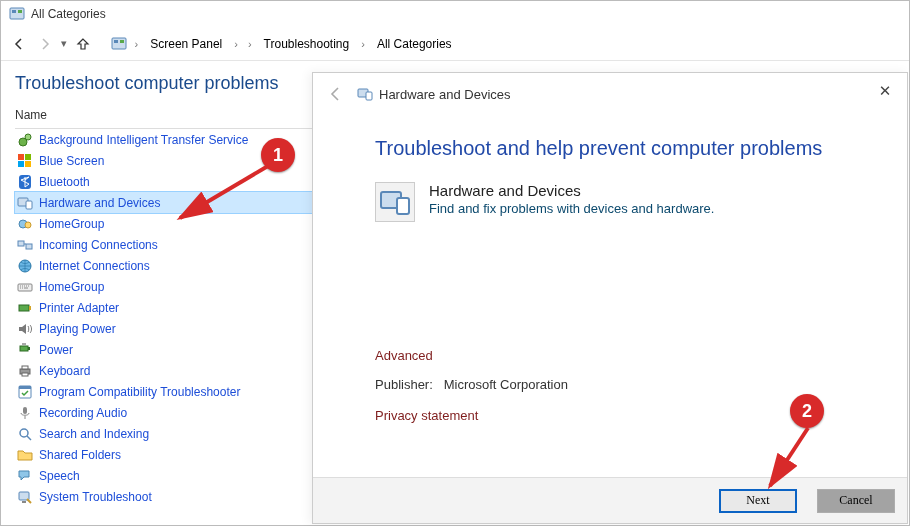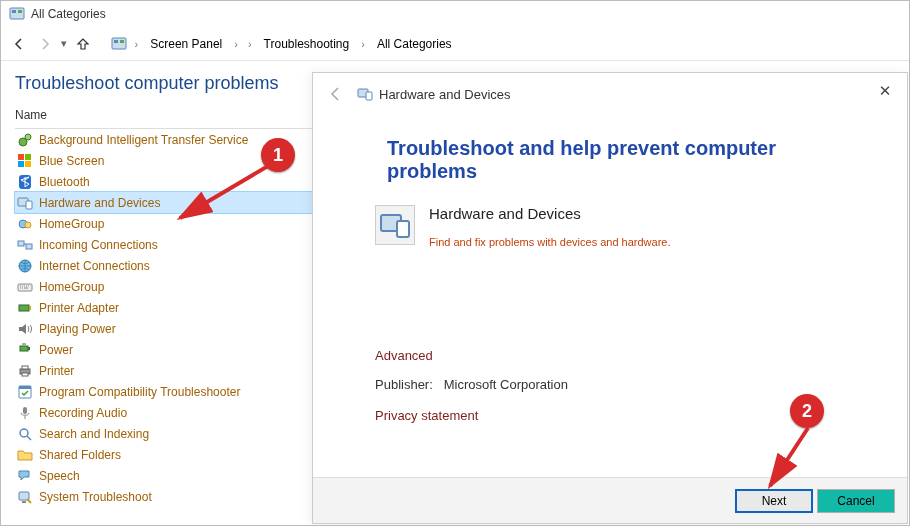--- a/index.html
+++ b/index.html
@@ -14,38 +14,38 @@
   .chev { font-size:11px; color:#666; }
   .bc-item { color:#000; font-size:12px; padding:2px 4px; }
   .bc-sep { color:#777; font-size:11px; padding:0 2px; }
   .cp-heading { color:#1a4a8c; font-size:18px; padding:12px 14px 10px 14px; }
   .list-wrap { padding:0 14px; }
   .col-head { font-size:12px; color:#333; padding:4px 0 6px 0; border-bottom:1px solid #ddd; }
   .item-row { display:flex; align-items:center; gap:6px; height:21px; padding:0 2px; }
   .item-row.selected { background:#cce8ff; outline:1px solid #99d1ff; }
   .icon16 { width:16px; height:16px; display:inline-flex; align-items:center; justify-content:center; flex:0 0 16px; }
   .icon16 svg { width:16px; height:16px; }
-  .item-label { font-size:12px; color:#a16207; white-space:nowrap; }
+  .item-label { font-size:12px; color:#1d4ed8; white-space:nowrap; }
 
   
   .wizard { position:absolute; left:312px; top:72px; width:596px; height:452px; border:1px solid #ccc; background:#fff; box-shadow:-3px 0 10px rgba(0,0,0,0.06); }
   .wiz-title { height:42px; display:flex; align-items:center; padding:0 12px; font-size:13px; color:#333; position:relative; }
   .wiz-back { width:22px; height:22px; color:#888; display:inline-flex; align-items:center; justify-content:center; margin-right:10px; }
   .wiz-close { position:absolute; right:6px; top:6px; width:32px; height:24px; display:flex; align-items:center; justify-content:center; font-size:15px; color:#444; }
   .wiz-body { padding:8px 36px 0 62px; }
-  .wiz-heading { color:#2149a8; font-size:20px; font-weight:700; margin:14px 0 22px 12px; }
+  .wiz-heading { color:#2149a8; font-size:20px; font-weight:400; margin:14px 0 22px 0; }
   .wiz-item { display:flex; gap:14px; align-items:flex-start; }
   .wiz-item .big-icon { width:40px; height:40px; background:#f2f2f2; border:1px solid #ccc; display:flex; align-items:center; justify-content:center; }
   .wiz-item-title { font-size:15px; color:#222; }
-  .wiz-item-desc { font-size:11px; color:#c2410c; margin-top:14px; }
+  .wiz-item-desc { font-size:13px; color:#0c4a6e; margin-top:2px; }
   .wiz-links { position:absolute; left:62px; bottom:86px; font-size:13px; }
   .wiz-link { color:#7f1d1d; margin-bottom:14px; }
   .wiz-pub { color:#333; margin-bottom:16px; font-size:13px;}
-  .wiz-footer { position:absolute; left:0; right:0; bottom:0; height:46px; border-top:1px solid #ddd; background:#f3f3f3; display:flex; align-items:center; justify-content:flex-end; padding-right:12px; gap:4px; }
-  .btn { width:78px; height:24px; font-size:12px; background:#14b8a6; border:1px solid #adadad; display:flex; align-items:center; justify-content:center; }
+  .wiz-footer { position:absolute; left:0; right:0; bottom:0; height:46px; border-top:1px solid #ddd; background:#f3f3f3; display:flex; align-items:center; justify-content:flex-end; padding-right:12px; gap:20px;font-family:Liberation Serif, serif; }
+  .btn { width:78px; height:24px; font-size:12px; background:#a3a3a3; border:1px solid #adadad; display:flex; align-items:center; justify-content:center; }
   .btn.primary { border:2px solid #0b63c4; background:#e9e9e9; }
 
   
   .badge { position:absolute; width:34px; height:34px; border-radius:50%; background:#d82a2a; color:#fff; display:flex; align-items:center; justify-content:center; font-size:18px; font-weight:600; box-shadow:0 1px 2px rgba(0,0,0,0.4); }
   .arrow-svg { position:absolute; pointer-events:none; }
 </style>
 </head>
 <body>
 
 <svg width="0" height="0" style="position:absolute">
@@ -268,21 +268,21 @@
             </svg>
           </span>
           <span class="item-label">Power</span>
         </div>
         <div class="item-row">
           <span class="icon16">
             <svg>
               <use href="#ico-printer"></use>
             </svg>
           </span>
-          <span class="item-label">Printer</span>
+          <span class="item-label">Keyboard</span>
         </div>
         <div class="item-row">
           <span class="icon16">
             <svg>
               <use href="#ico-compat"></use>
             </svg>
           </span>
           <span class="item-label">Program Compatibility Troubleshooter</span>
         </div>
         <div class="item-row">

